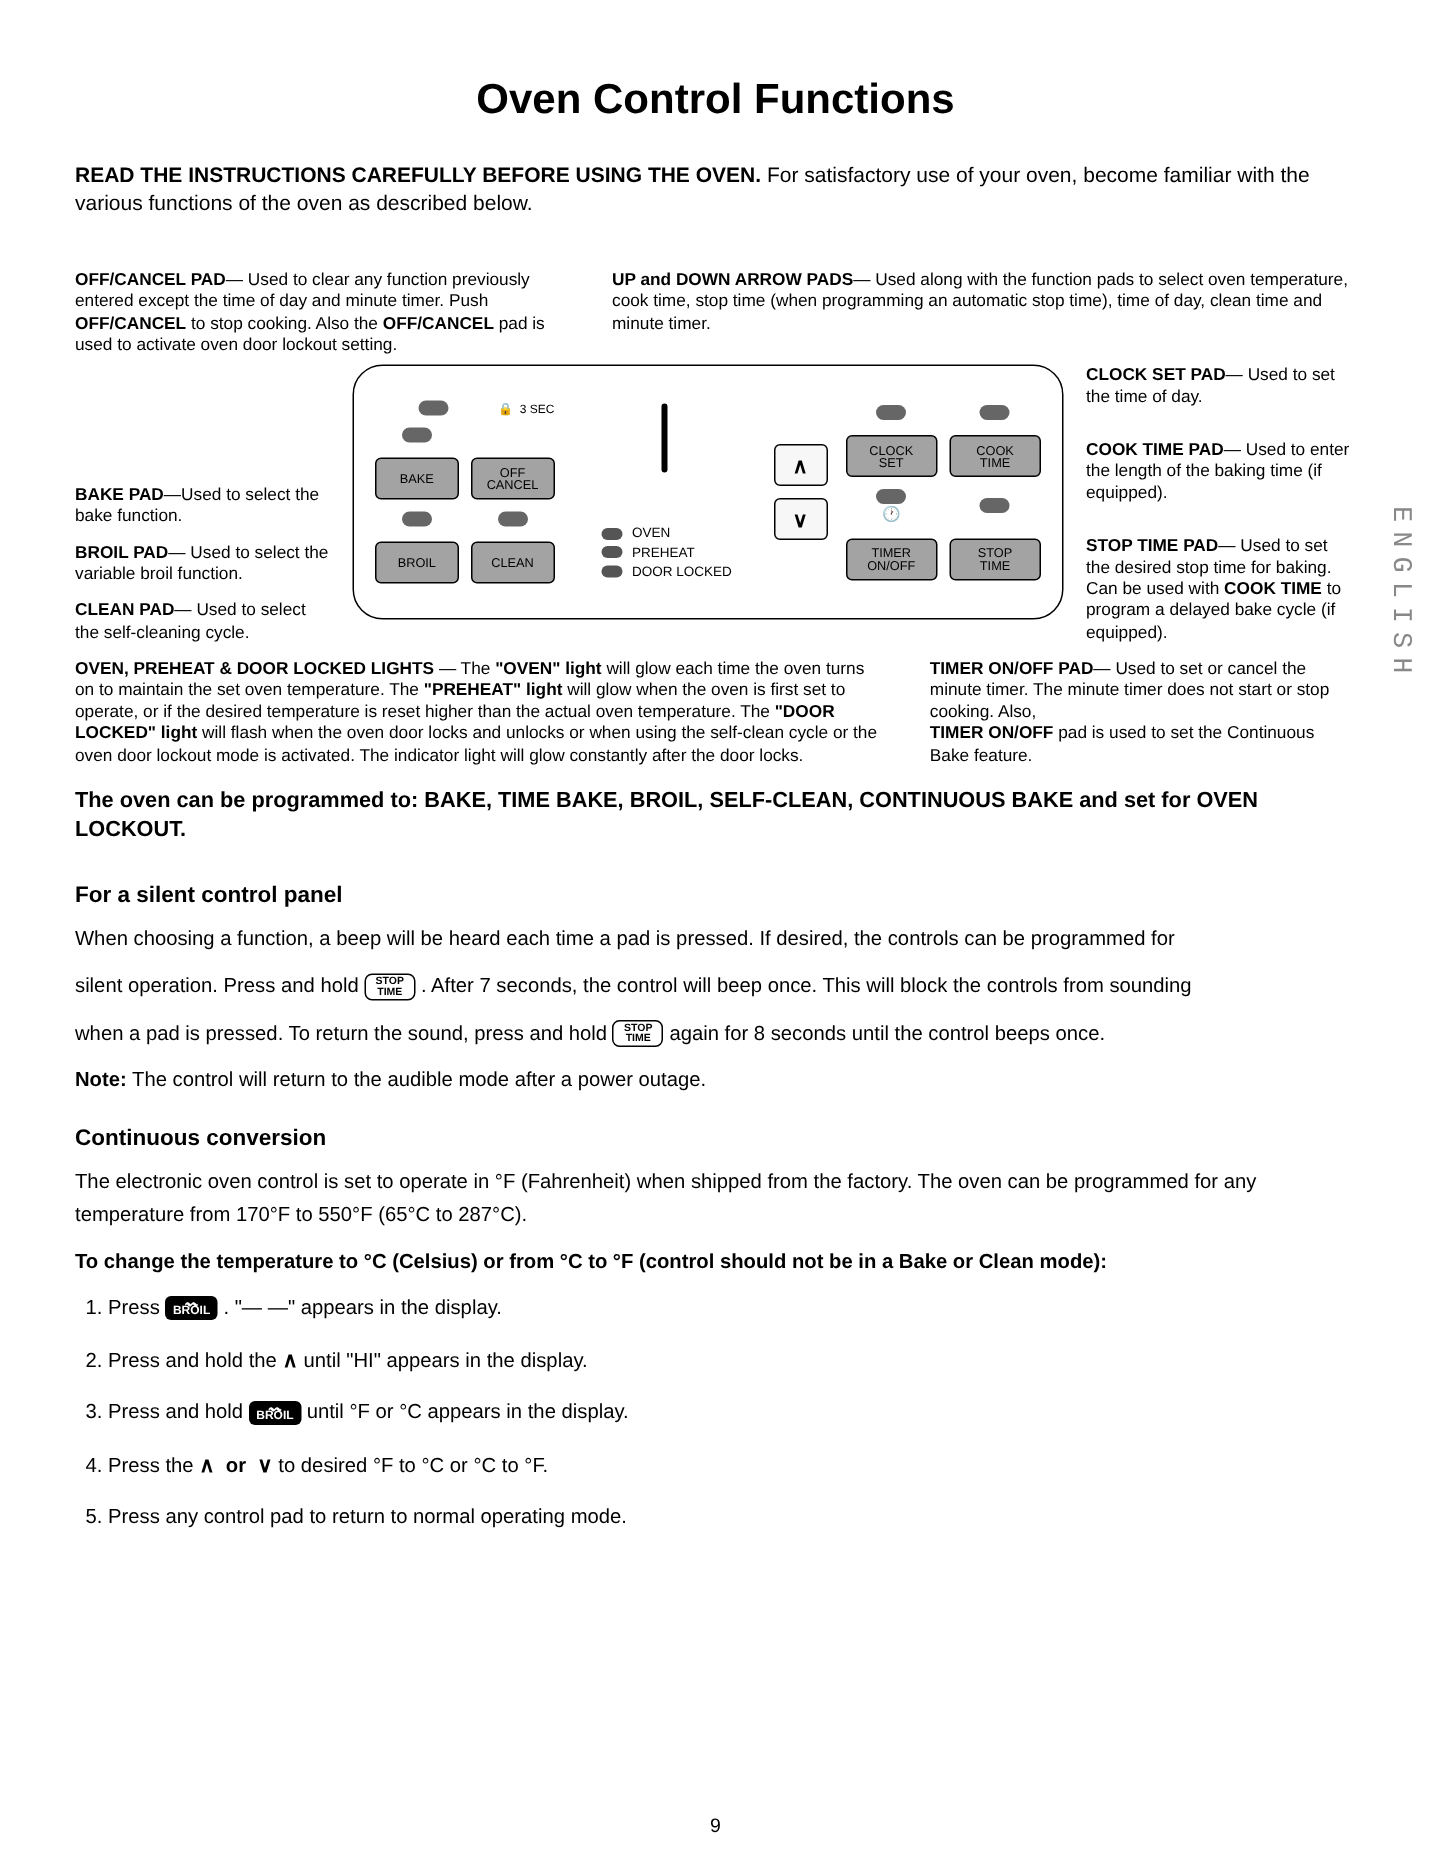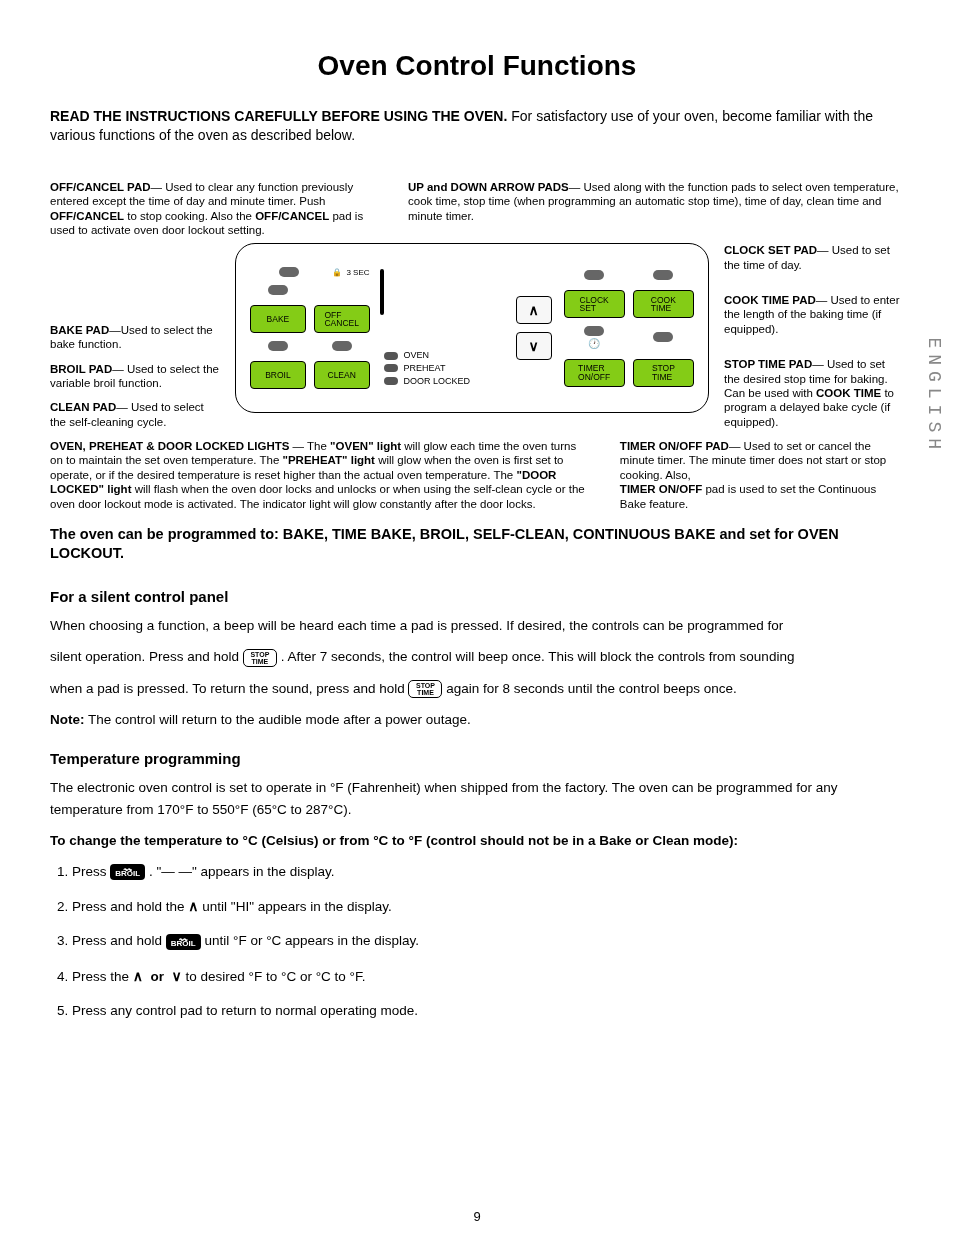--- a/index.html
+++ b/index.html
@@ -52,37 +52,38 @@
     gap: 10px;
     align-items: center;
     font-size: 10px;
   }
   .btn-col { display: grid; grid-template-columns: 1fr 1fr; gap: 8px 8px; }
   .pad {
     border: 1px solid #000;
     border-radius: 4px;
     height: 26px;
     display: flex; align-items: center; justify-content: center;
+    text-align: center;
     font-size: 8.5px; line-height: 1;
     text-transform: uppercase;
-    background: #84cc16;
+    background: #a3a3a3;
   }
   .dot {
     width: 20px; height: 10px; border-radius: 5px; background: #666; margin: 0 auto 2px;
   }
   .display {
     border: 2px solid #000;
     border-radius: 6px;
     height: 42px;
     background: repeating-linear-gradient(90deg,#000 0 1px,#fff 1px 3px),
                 repeating-linear-gradient(0deg,#000 0 1px,#fff 1px 3px);
     background-blend-mode: multiply;
     margin-bottom: 6px;
   }
-  .center-col { display: flex; flex-direction: column; align-items: flex-start; gap: 28px; }
+  .center-col { display: flex; flex-direction: column; align-items: center; gap: 28px; }
   .ind-list { font-size: 9px; line-height: 1.4; padding-left: 4px; }
   .ind-row { display: flex; align-items: center; gap: 6px; }
   .ind-dot { width: 14px; height: 8px; border-radius: 4px; background: #555; }
   .arrow-col { display: flex; flex-direction: column; align-items: center; gap: 8px; }
   .abtn {
     border: 1px solid #000; border-radius: 4px; width: 34px; height: 26px;
     display: flex; align-items: center; justify-content: center; font-size: 14px; font-weight: bold;
     background: #f7f7f7;
   }
   .right-pad-col { display: grid; grid-template-columns: 1fr 1fr; gap: 8px; align-items: center; }
@@ -271,21 +272,21 @@
     <span class="stbtn">
         <span>STOP</span>
         <span>TIME</span>
       </span>
     <span> again for 8 seconds until the control beeps once.</span>
   </p>
   <p><b>Note:</b><span> The control will return to the audible mode after a power outage.</span></p>
 </div>
 
 <div class="section">
-  <h3>Temperature programming</h3>
+  <h3>Continuous conversion</h3>
   <p>The electronic oven control is set to operate in °F (Fahrenheit) when shipped from the factory. The oven can be programmed for any temperature from 170°F to 550°F (65°C to 287°C).</p>
   <p><b>To change the temperature to °C (Celsius) or from °C to °F (control should not be in a Bake or Clean mode):</b></p>
   <ol class="steps">
     <li>
       <span>Press </span>
       <span class="broilbtn">
           <span class="wav">〰</span>
           <span>BROIL</span>
         </span>
       <span>. "— —" appears in the display.</span>

